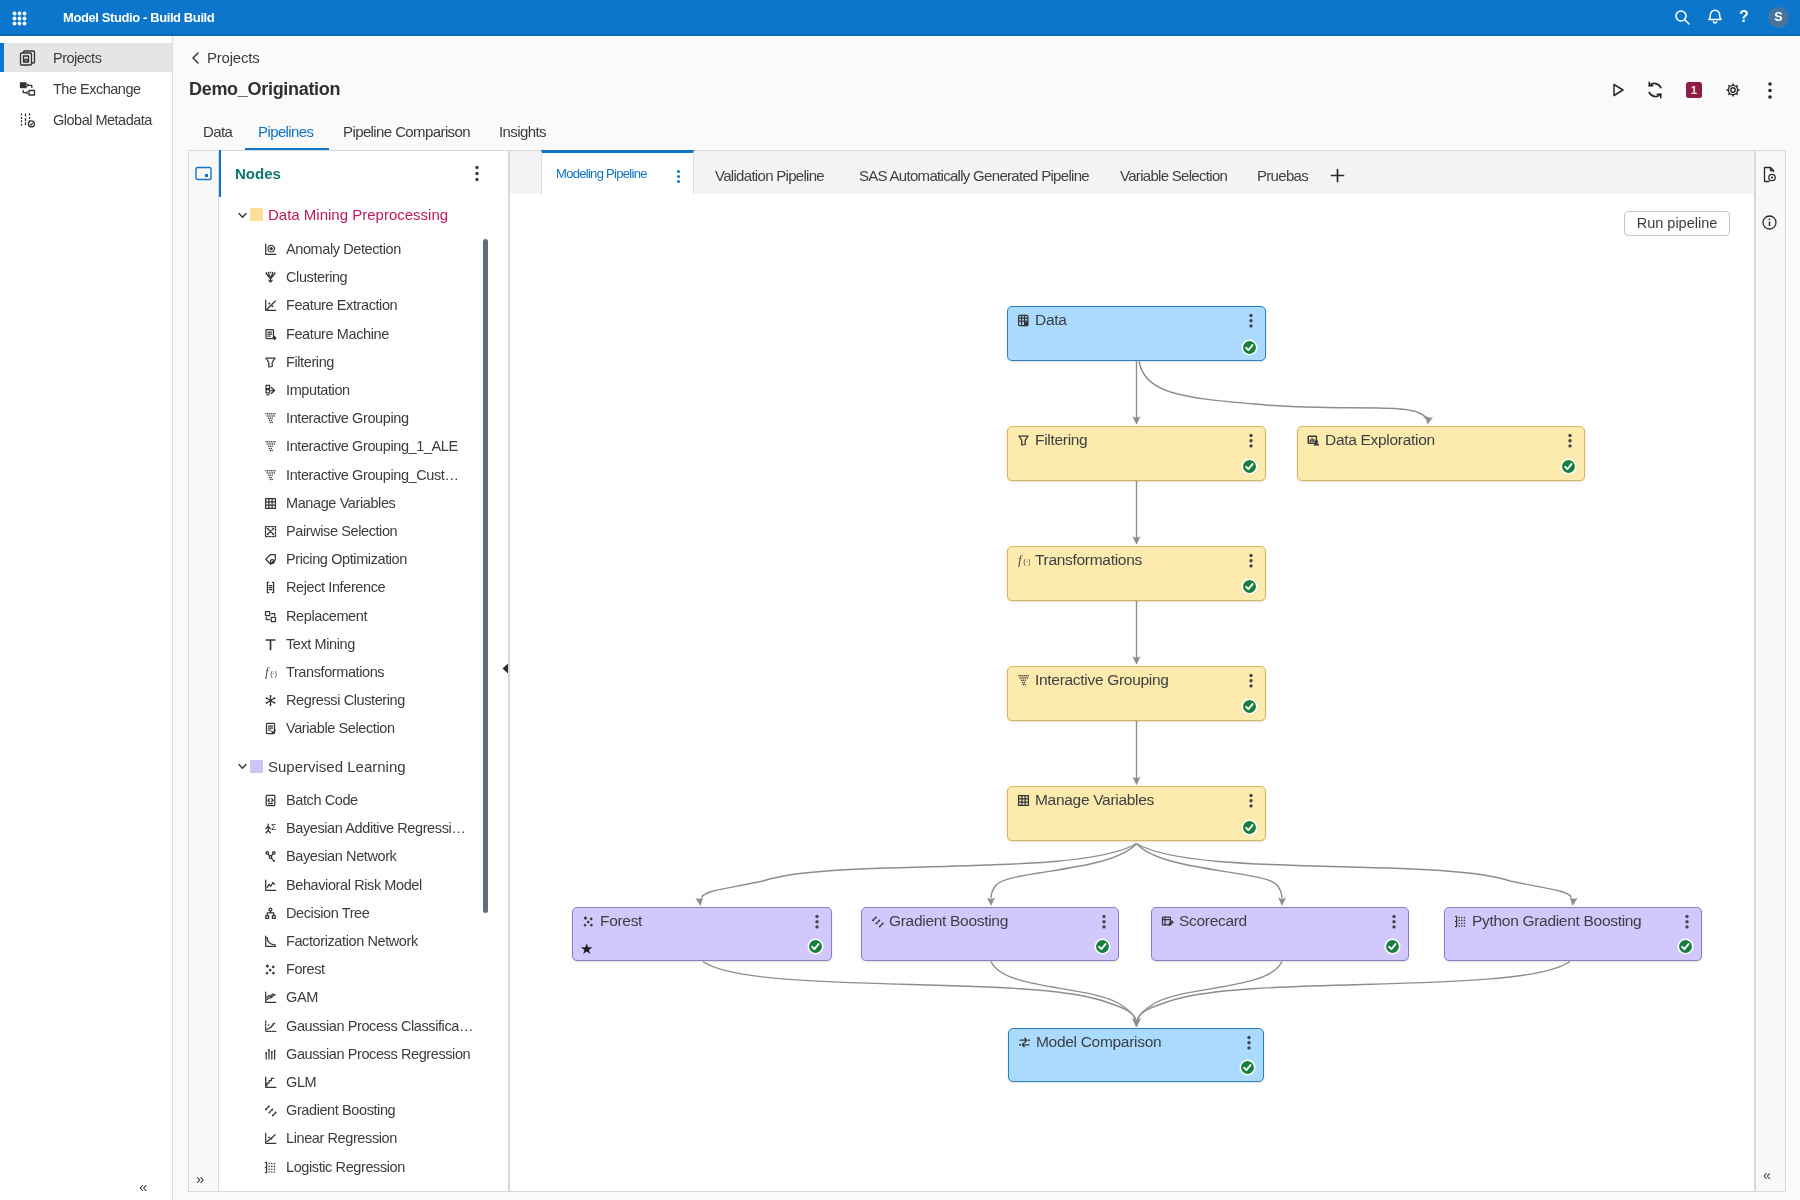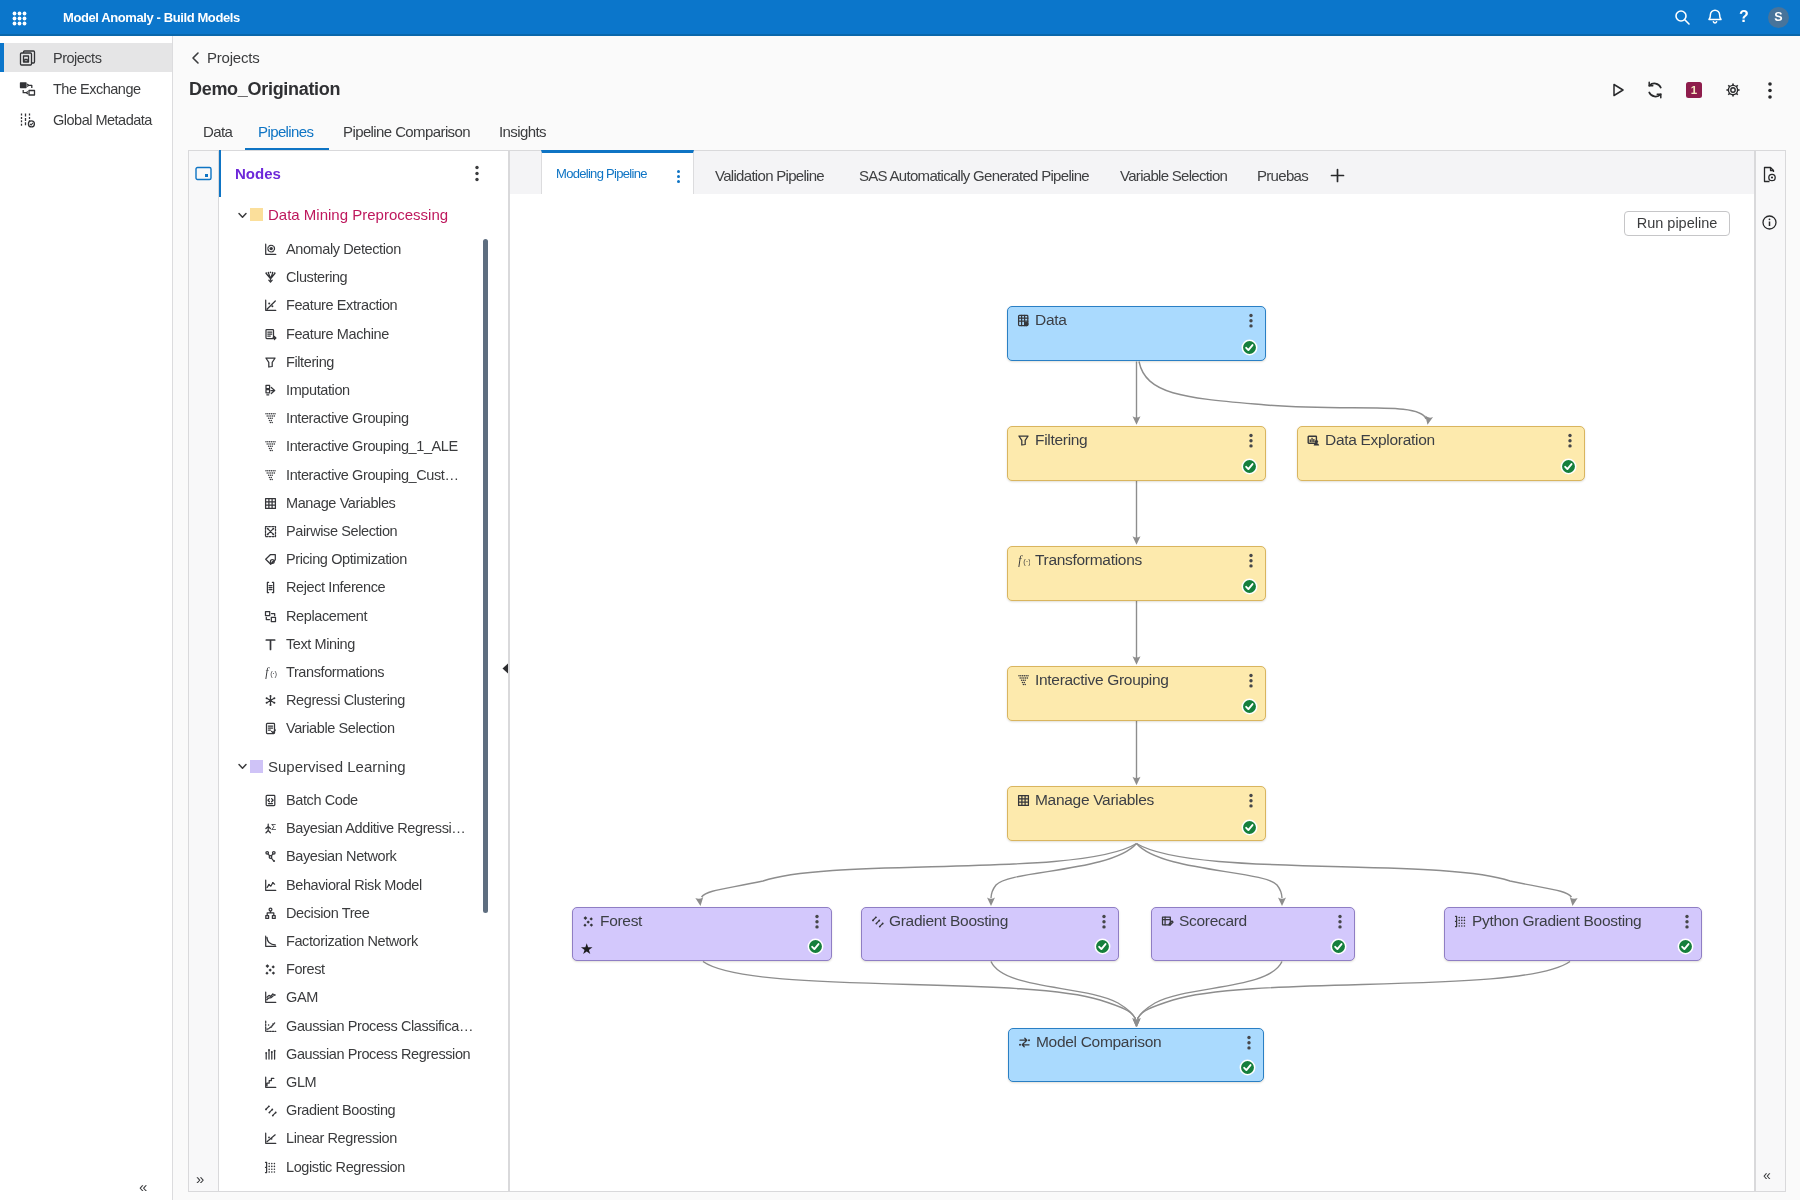--- a/index.html
+++ b/index.html
@@ -16,21 +16,21 @@
 .navitem.sel .navicon{left:15px}
 .crumb{position:absolute;left:207px;top:49px;font-size:15px;color:#3b3c3e;letter-spacing:-0.2px}
 .crumbchev{position:absolute;left:190px;top:51px}
 .heading{position:absolute;left:189px;top:79px;font-size:18px;font-weight:bold;color:#2f3033;letter-spacing:-0.3px}
 .ptab{position:absolute;top:123px;font-size:15px;color:#3b3c3e;letter-spacing:-0.6px}
 .ptab.act{color:#0e74c4}
 .ptabline{position:absolute;left:245px;top:148px;width:84px;height:3px;background:#0e74c4}
 .strip{position:absolute;left:188px;top:150px;width:31px;height:1042px;background:#f8f8f9;border:1px solid #d9d9db}
 .npanel{position:absolute;left:219px;top:150px;width:290px;height:1042px;background:#fff;border:1px solid #d9d9db;border-left:none}
 .naccent{position:absolute;left:219px;top:150px;width:2px;height:47px;background:#0e74c4}
-.nhead{position:absolute;left:235px;top:165px;font-size:15px;font-weight:bold;color:#6d28d9}
+.nhead{position:absolute;left:235px;top:165px;font-size:15px;font-weight:bold;color:#0f766e}
 .litem{position:absolute;left:264px;font-size:14.5px;color:#3b3c3e;white-space:nowrap;letter-spacing:-0.4px}
 .litem .t{position:absolute;left:22px;top:-9px}
 .litem svg{position:absolute;left:0;top:-7px}
 .scrollbar{position:absolute;left:483px;top:239px;width:5px;height:674px;background:#5e6e80;border-radius:3px}
 .canvas{position:absolute;left:509px;top:150px;width:1246px;height:1042px;background:#fff;border:1px solid #d9d9db}
 .tstrip{position:absolute;left:509px;top:150px;width:1246px;height:44px;background:#f4f4f6;border:1px solid #d9d9db;border-bottom:none}
 .ttab{position:absolute;top:167px;font-size:15px;color:#3f4042;white-space:nowrap;letter-spacing:-0.7px}
 .seltab{position:absolute;left:541px;top:150px;width:153px;height:44px;background:#fff;border:1px solid #dcdcde;border-bottom:none;border-top:3px solid #0e74c4}
 .seltab .txt{position:absolute;left:14px;top:13px;font-size:13px;color:#0e74c4;white-space:nowrap;letter-spacing:-0.7px}
 .runbtn{position:absolute;left:1624px;top:211px;width:106px;height:25px;background:#fff;border:1px solid #c6c6c8;border-radius:4px;font-size:14.5px;color:#3b3c3e;text-align:center;line-height:23px}
@@ -51,21 +51,21 @@
       <circle cx="2.5" cy="2.5" r="1.9" fill="#fff"></circle>
       <circle cx="7.5" cy="2.5" r="1.9" fill="#fff"></circle>
       <circle cx="12.5" cy="2.5" r="1.9" fill="#fff"></circle>
       <circle cx="2.5" cy="7.5" r="1.9" fill="#fff"></circle>
       <circle cx="7.5" cy="7.5" r="1.9" fill="#fff"></circle>
       <circle cx="12.5" cy="7.5" r="1.9" fill="#fff"></circle>
       <circle cx="2.5" cy="12.5" r="1.9" fill="#fff"></circle>
       <circle cx="7.5" cy="12.5" r="1.9" fill="#fff"></circle>
       <circle cx="12.5" cy="12.5" r="1.9" fill="#fff"></circle>
     </svg>
-<div class="tbtitle">Model Anomaly - Build Models</div>
+<div class="tbtitle">Model Studio - Build Build</div>
 <svg class="abs" style="left:1674px;top:9px" width="17" height="17" viewBox="0 0 17 17" fill="none" stroke="#fff" stroke-width="1.6" stroke-linecap="round">
       <circle cx="7" cy="7" r="5"></circle>
       <path d="M10.8 10.8L15 15"></path>
     </svg>
 <svg class="abs" style="left:1706px;top:8px" width="18" height="18" viewBox="0 0 18 18" fill="none" stroke="#fff" stroke-width="1.5" stroke-linecap="round" stroke-linejoin="round">
       <path d="M9 2.2a4.6 4.6 0 0 1 4.6 4.6c0 3.4 1.4 4.6 1.4 4.6H3s1.4-1.2 1.4-4.6A4.6 4.6 0 0 1 9 2.2Z"></path>
       <path d="M7.4 13.8a1.7 1.7 0 0 0 3.2 0"></path>
     </svg>
 <div class="abs" style="left:1739px;top:8px;font-size:16px;font-weight:bold;color:#fff">?</div>
 <div class="abs" style="left:1768px;top:6.5px;width:21px;height:21px;border-radius:50%;background:#48749b;color:#fff;font-size:12.5px;font-weight:bold;text-align:center;line-height:21px">S</div>
@@ -704,21 +704,21 @@
     <svg class="kb" width="6" height="18" viewBox="0 0 6 18">
       <circle cx="3" cy="3.5" r="1.7" fill="#46474a"></circle>
       <circle cx="3" cy="8.7" r="1.7" fill="#46474a"></circle>
       <circle cx="3" cy="13.9" r="1.7" fill="#46474a"></circle>
     </svg>
     <svg class="ck" width="17" height="17" viewBox="0 0 17 17">
       <circle cx="8.5" cy="8.5" r="7.2" fill="#167f3c" stroke="#fff" stroke-width="1.5"></circle>
       <path d="M5.2 8.8l2.2 2.3 4.1-5" stroke="#fff" stroke-width="1.9" fill="none" stroke-linecap="round" stroke-linejoin="round"></path>
     </svg>
   </div>
-<div class="node npurple" style="left:1151px;top:906.5px;width:204px;height:54px">
+<div class="node npurple" style="left:1151px;top:906.5px;width:258px;height:54px">
     <svg class="ni" width="13" height="13" viewBox="0 0 13 13" fill="none" stroke="#35363a" stroke-width="1.25" stroke-linecap="round" stroke-linejoin="round">
       <rect x="1.5" y="2" width="7.8" height="7.8"></rect>
       <path d="M1.5 4.6h7.8 M4.1 2v7.8 M8.3 8.7l2.7-2.7 1.1 1.1-2.7 2.7-1.3.2z"></path>
     </svg>
     <span class="ti">Scorecard</span>
     <svg class="kb" width="6" height="18" viewBox="0 0 6 18">
       <circle cx="3" cy="3.5" r="1.7" fill="#46474a"></circle>
       <circle cx="3" cy="8.7" r="1.7" fill="#46474a"></circle>
       <circle cx="3" cy="13.9" r="1.7" fill="#46474a"></circle>
     </svg>

